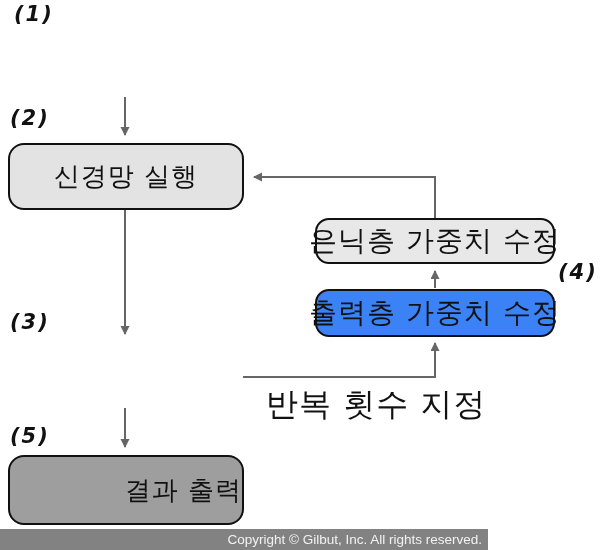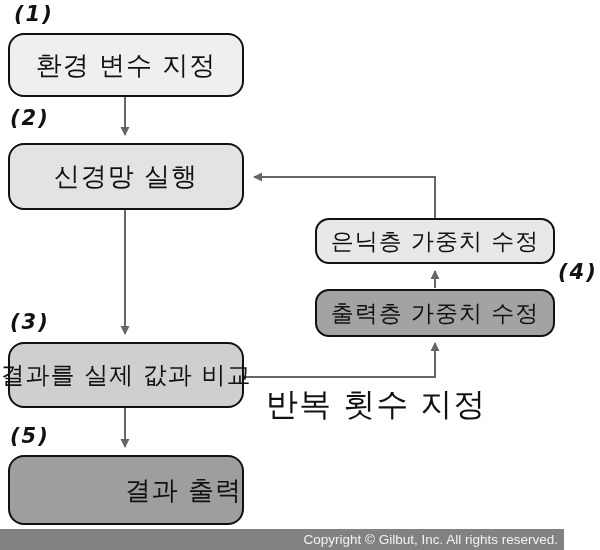--- a/index.html
+++ b/index.html
@@ -26,21 +26,21 @@
     justify-content: center;
     box-sizing: border-box;
     color: #111111;
   }
   .box .box-label {
     font-size: 26px;
     letter-spacing: 1px;
     white-space: nowrap;
   }
   .box.small { border-radius: 14px; }
-  .box.small .box-label { font-size: 23px; }
+  .box.small .box-label { font-size: 28px; }
   .box-env     { left: 8px;   top: 33px;  width: 236px; height: 64px; }
   .box-run     { left: 8px;   top: 143px; width: 236px; height: 67px; }
   .box-compare { left: 8px;   top: 342px; width: 236px; height: 66px; }
   .box-compare .box-label { font-size: 24px; }
   .box-hidden  { left: 315px; top: 218px; width: 240px; height: 46px; }
   .box-output  { left: 315px; top: 289px; width: 240px; height: 48px; }
   .box-result  { left: 8px;   top: 455px; width: 236px; height: 70px; justify-content: flex-end; }
   .step-label {
     position: absolute;
     font-size: 21px;
@@ -60,21 +60,21 @@
     top: 383px;
     font-size: 32px;
     letter-spacing: 1px;
     color: #111111;
     white-space: nowrap;
   }
   .footer {
     position: absolute;
     left: 0;
     bottom: 0;
-    width: 564px;
+    width: 488px;
     height: 21px;
     background: #828282;
     display: flex;
     align-items: center;
     justify-content: flex-end;
     padding-right: 6px;
     box-sizing: border-box;
   }
   .footer span {
     color: #f2f2f2;
@@ -102,37 +102,31 @@
       <path d="M435 218 V177 H254" marker-end="url(#ah)"></path>
     </g>
   </svg>
 
   <div class="step-label step-1">(1)</div>
   <div class="step-label step-2">(2)</div>
   <div class="step-label step-3">(3)</div>
   <div class="step-label step-4">(4)</div>
   <div class="step-label step-5">(5)</div>
 
-  <div class="box box-env" style="background: rgb(239, 239, 239);">
-    <span class="box-label">환경 변수 지정</span>
-  </div>
 
   <div class="box box-run" style="background: rgb(227, 227, 227);">
     <span class="box-label">신경망 실행</span>
   </div>
 
-  <div class="box box-compare" style="background: rgb(207, 207, 207);">
-    <span class="box-label">결과를 실제 값과 비교</span>
-  </div>
 
   <div class="box small box-hidden" style="background: rgb(232, 232, 232);">
     <span class="box-label">은닉층 가중치 수정</span>
   </div>
 
-  <div class="box small box-output" style="background: #a3a3a3;">
+  <div class="box small box-output" style="background: #3b82f6;">
     <span class="box-label">출력층 가중치 수정</span>
   </div>
 
   <div class="box box-result" style="background: rgb(158, 158, 158);">
     <span class="box-label">결과 출력</span>
   </div>
 
   <div class="edge-label">반복 횟수 지정</div>
 
   <div class="footer" style="background: rgb(130, 130, 130);">

